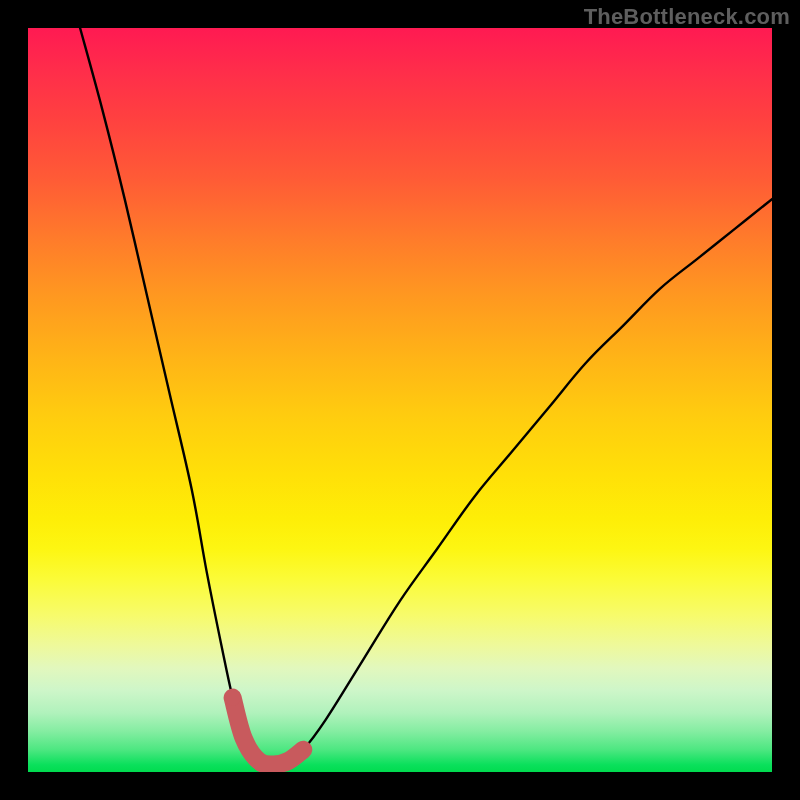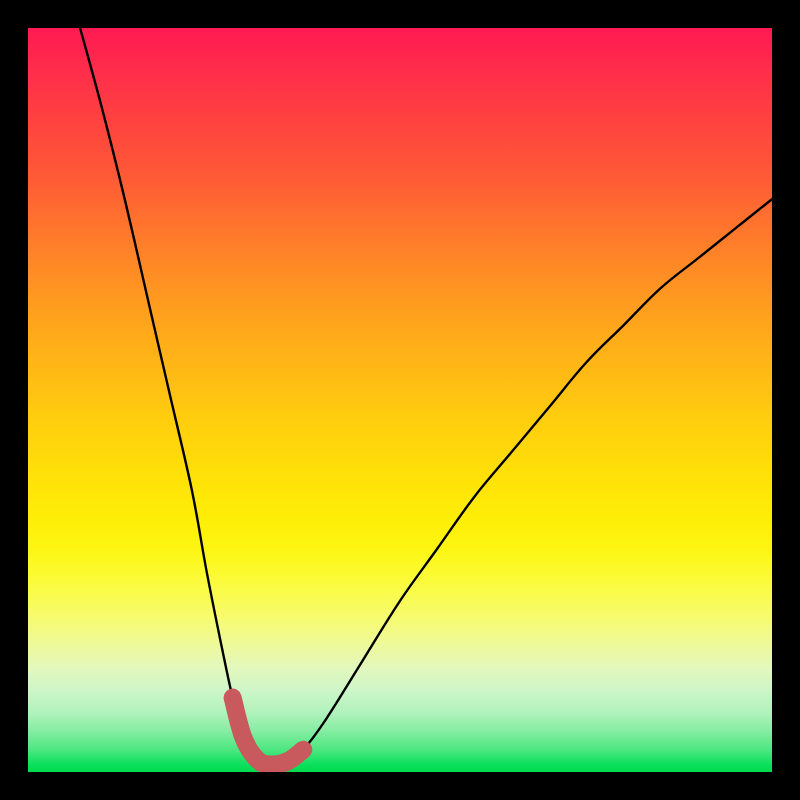--- a/index.html
+++ b/index.html
@@ -65,20 +65,21 @@
     left: 0;
     top: 0;
     width: 744px;
     height: 744px;
   }
 </style>
 </head>
 <body>
 
 <div class="frame">
+  <div class="watermark">TheBottleneck.com</div>
   <div class="plot-area">
     <svg class="curves" viewBox="0 0 744 744">
       <path id="main-curve" fill="none" stroke="#000000" stroke-width="2.4" stroke-linecap="round" d="M 52.08 0.00 C 56.10 14.73, 66.36 51.04, 74.40 81.84 C 82.44 112.64, 88.68 137.64, 96.72 171.12 C 104.76 204.60, 111.00 233.02, 119.04 267.84 C 127.08 302.66, 133.32 329.74, 141.36 364.56 C 149.40 399.38, 156.98 429.14, 163.68 461.28 C 170.38 493.42, 173.20 515.00, 178.56 543.12 C 183.92 571.24, 188.75 594.75, 193.44 617.52 C 198.13 640.29, 200.58 652.86, 204.60 669.60 C 208.62 686.34, 211.07 699.14, 215.76 710.52 C 220.45 721.90, 225.28 728.15, 230.64 732.84 C 236.00 737.53, 240.16 736.56, 245.52 736.56 C 250.88 736.56, 255.04 735.52, 260.40 732.84 C 265.76 730.16, 268.58 729.05, 275.28 721.68 C 281.98 714.31, 286.89 707.99, 297.60 691.92 C 308.31 675.85, 321.41 653.83, 334.80 632.40 C 348.19 610.97, 358.61 592.97, 372.00 572.88 C 385.39 552.79, 395.81 539.55, 409.20 520.80 C 422.59 502.05, 433.01 486.13, 446.40 468.72 C 459.79 451.31, 470.21 440.15, 483.60 424.08 C 496.99 408.01, 507.41 395.51, 520.80 379.44 C 534.19 363.37, 544.61 349.53, 558.00 334.80 C 571.39 320.07, 581.81 310.99, 595.20 297.60 C 608.59 284.21, 619.01 272.45, 632.40 260.40 C 645.79 248.35, 656.21 241.35, 669.60 230.64 C 682.99 219.93, 693.41 211.59, 706.80 200.88 C 720.19 190.17, 737.30 176.48, 744.00 171.12"></path>
       <path id="marker-curve" fill="none" stroke="#c85a5d" stroke-width="18" stroke-linecap="round" stroke-linejoin="round" d="M 204.60 669.60 C 206.61 676.97, 211.07 699.14, 215.76 710.52 C 220.45 721.90, 225.28 728.15, 230.64 732.84 C 236.00 737.53, 240.16 736.56, 245.52 736.56 C 250.88 736.56, 255.04 735.52, 260.40 732.84 C 265.76 730.16, 272.60 723.69, 275.28 721.68"></path>
       <circle id="marker-dot" r="8" fill="#c85a5d" cx="204.60" cy="669.60"></circle>
     </svg>
   </div>
 </div>
 
 </body></html>

